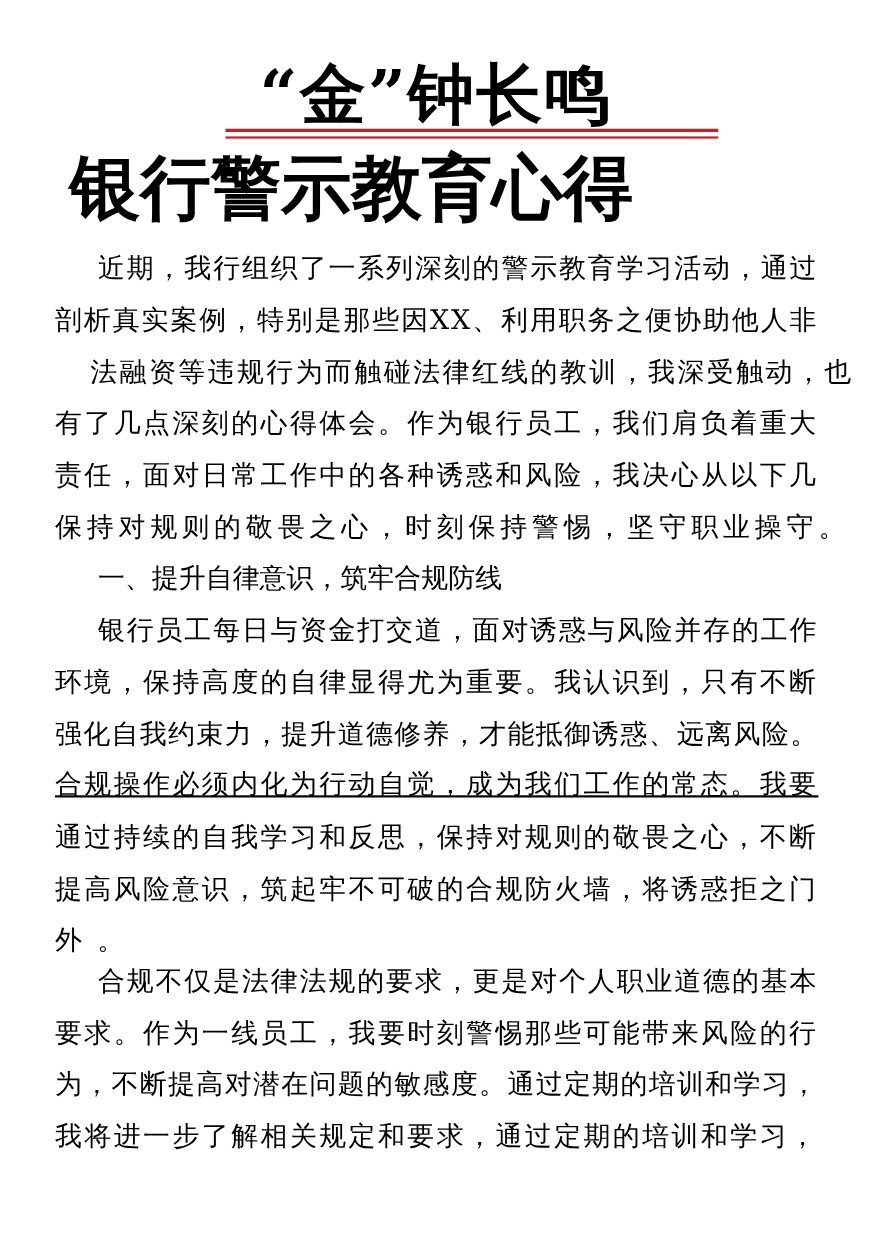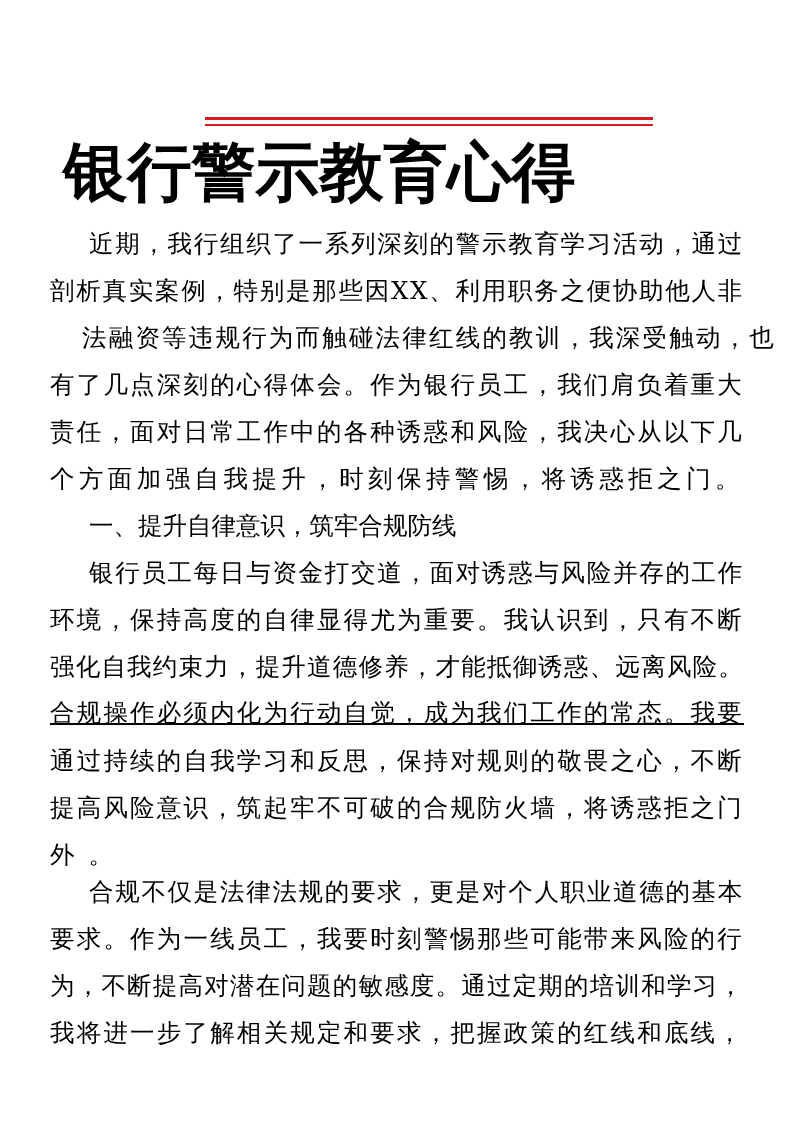--- a/index.html
+++ b/index.html
@@ -59,33 +59,34 @@
     left: 50px;
     top: 220px;
     width: 700px;
   }
 </style>
 </head>
 <body>
 
 <div class="page">
 
+  <div class="title-main">“金”钟长鸣</div>
   <div class="rule rule-top" style="background: rgb(215, 25, 32);"></div>
   <div class="rule rule-bottom" style="background: rgb(215, 25, 32);"></div>
   <div class="title-sub">银行警示教育心得</div>
 
   <div class="body">
     <div class="para-block" style="position:absolute; top:0px; left:0; width:700px;">
       <div style="position:relative;">
         <span class="ln" style="position: absolute; left: 39px; top: 0px; letter-spacing: 1.7px;">近期，我行组织了一系列深刻的警示教育学习活动，通过</span>
         <span class="ln" style="position: absolute; left: 0px; top: 47px; letter-spacing: 1.72627px;">剖析真实案例，特别是那些因XX、利用职务之便协助他人非</span>
         <span class="ln" style="position: absolute; left: 0px; top: 94px; letter-spacing: 2.19231px; margin-left: 32px;">法融资等违规行为而触碰法律红线的教训，我深受触动，也</span>
         <span class="ln" style="position: absolute; left: 0px; top: 141px; letter-spacing: 2.19231px;">有了几点深刻的心得体会。作为银行员工，我们肩负着重大</span>
         <span class="ln" style="position: absolute; left: 0px; top: 188px; letter-spacing: 2.19231px; text-align: center;">责任，面对日常工作中的各种诱惑和风险，我决心从以下几</span>
-        <span class="ln" style="position: absolute; left: 0px; top: 235px; letter-spacing: 4.41667px;">个方面加强自我提升，时刻保持警惕，将诱惑拒之门。</span>
+        <span class="ln" style="position: absolute; left: 0px; top: 235px; letter-spacing: 4.41667px;">保持对规则的敬畏之心，时刻保持警惕，坚守职业操守。</span>
       </div>
     </div>
 
     <div class="heading-block" style="position:absolute; top:282px; left:39px;">一、提升自律意识，筑牢合规防线</div>
 
     <div class="para-block" style="position:absolute; top:329px; left:0; width:700px;">
       <div style="position:relative;">
         <span class="ln" style="position: absolute; left: 39px; top: 0px; letter-spacing: 1.7px;">银行员工每日与资金打交道，面对诱惑与风险并存的工作</span>
         <span class="ln" style="position: absolute; left: 0px; top: 47px; letter-spacing: 2.19231px;">环境，保持高度的自律显得尤为重要。我认识到，只有不断</span>
         <span class="ln" style="position: absolute; left: 0px; top: 94px; letter-spacing: 1.2037px;">强化自我约束力，提升道德修养，才能抵御诱惑、远离风险。</span>
@@ -94,21 +95,21 @@
         <span class="ln" style="position: absolute; left: 0px; top: 235px; letter-spacing: 2.19231px;">提高风险意识，筑起牢不可破的合规防火墙，将诱惑拒之门</span>
         <span class="ln" style="position:absolute; left:0; top:282px;">外。</span>
       </div>
     </div>
 
     <div class="para-block" style="position:absolute; top:648px; left:0; width:700px;">
       <div style="position:relative;">
         <span class="ln" style="position: absolute; left: 39px; top: 0px; letter-spacing: 1.7px;">合规不仅是法律法规的要求，更是对个人职业道德的基本</span>
         <span class="ln" style="position: absolute; left: 0px; top: 47px; letter-spacing: 2.19231px;">要求。作为一线员工，我要时刻警惕那些可能带来风险的行</span>
         <span class="ln" style="position: absolute; left: 0px; top: 94px; letter-spacing: 1.2037px;">为，不断提高对潜在问题的敏感度。通过定期的培训和学习，</span>
-        <span class="ln" style="position: absolute; left: 0px; top: 141px; letter-spacing: 2.19231px;">我将进一步了解相关规定和要求，把握政策的红线和底线，</span>
+        <span class="ln" style="position: absolute; left: 0px; top: 141px; letter-spacing: 2.19231px;">我将进一步了解相关规定和要求，通过定期的培训和学习，</span>
       </div>
     </div>
   </div>
 </div>
 
 <style>
   .ln {
     display: block;
     white-space: nowrap;
     font-family: "DejaVu Serif", "Liberation Serif", serif;

